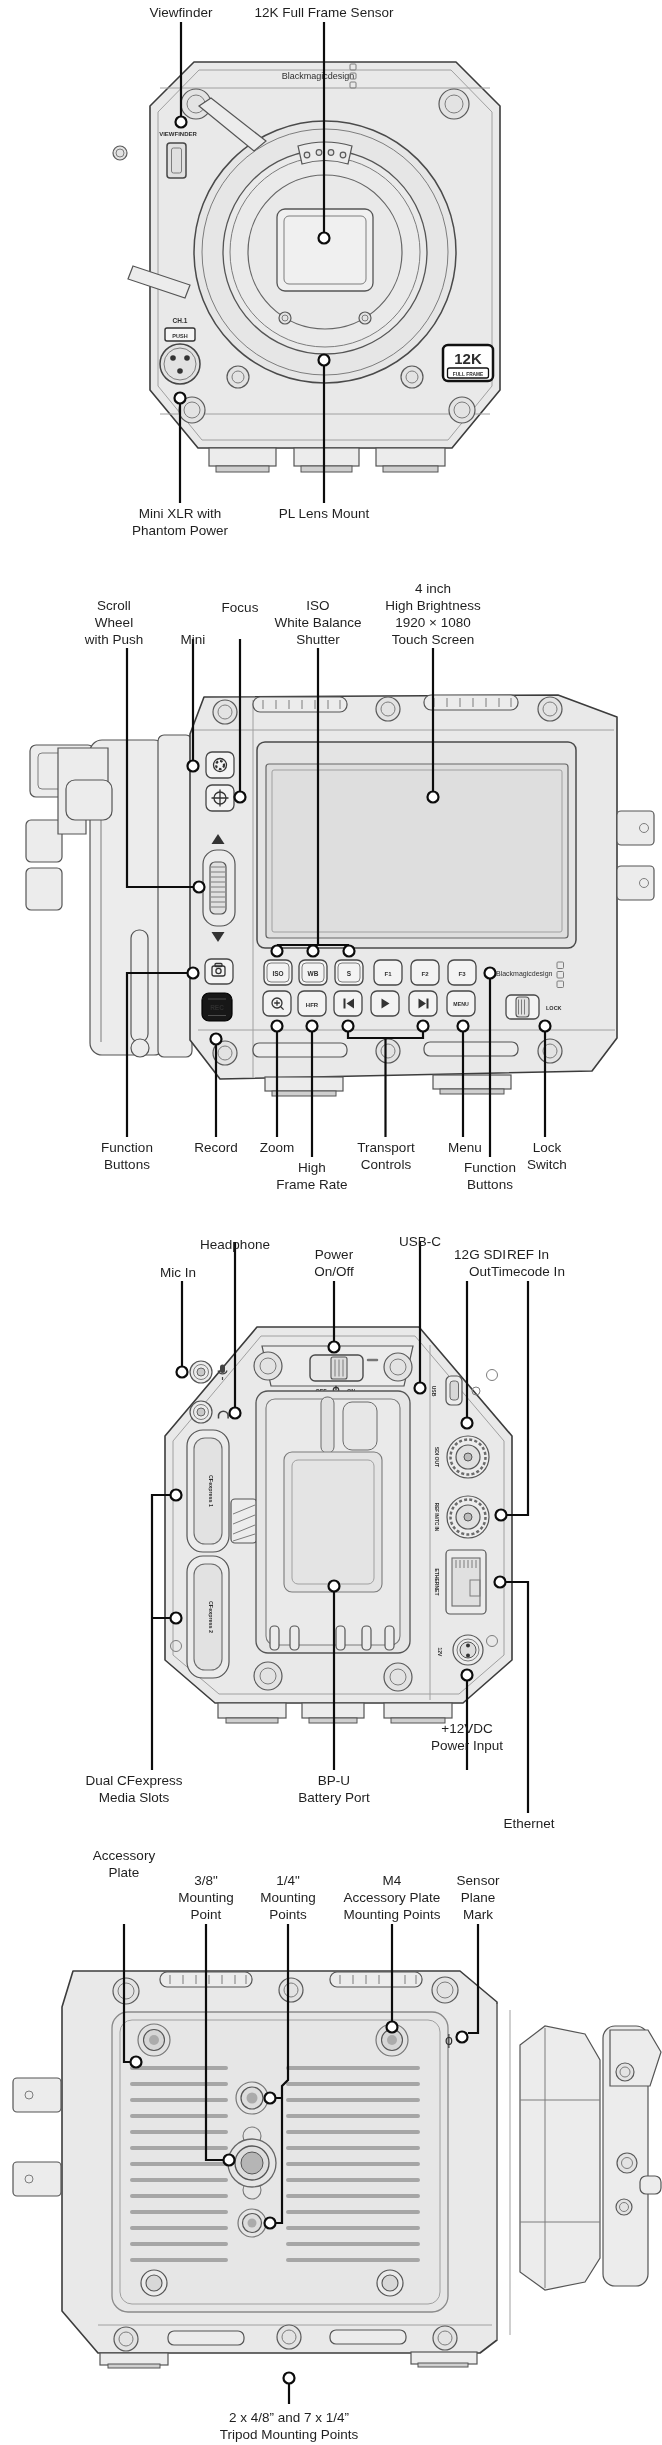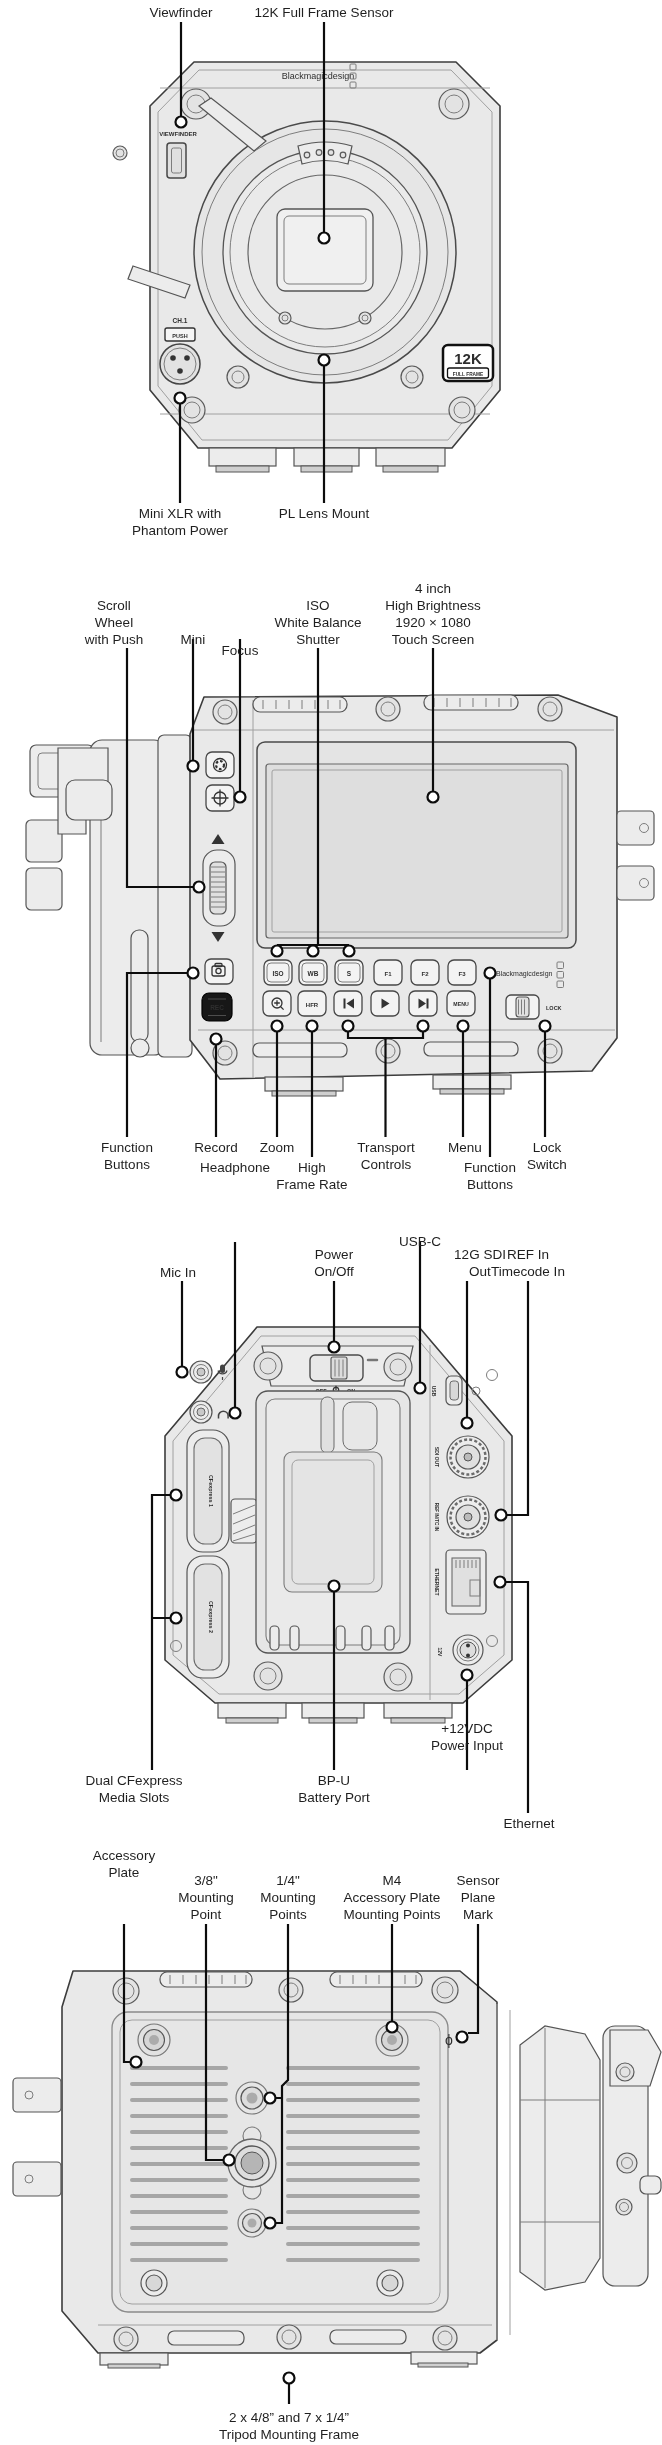--- a/index.html
+++ b/index.html
@@ -587,21 +587,21 @@
   </div>
 
   <div class="lbl" style="left:114px;top:597px">
     <div>Scroll</div>
     <div>Wheel</div>
     <div>with Push</div>
   </div>
   <div class="lbl" style="left:193px;top:631px">
     <div>Mini</div>
   </div>
-  <div class="lbl" style="left:240px;top:642px">
+  <div class="lbl" style="left:240px;top:599px">
     <div>Focus</div>
   </div>
   <div class="lbl" style="left:318px;top:597px">
     <div>ISO</div>
     <div>White Balance</div>
     <div>Shutter</div>
   </div>
   <div class="lbl" style="left:433px;top:580px">
     <div>4 inch</div>
     <div>High Brightness</div>
@@ -635,21 +635,21 @@
     <div>Buttons</div>
   </div>
   <div class="lbl" style="left:547px;top:1139px">
     <div>Lock</div>
     <div>Switch</div>
   </div>
 
   <div class="lbl" style="left:178px;top:1264px">
     <div>Mic In</div>
   </div>
-  <div class="lbl" style="left:235px;top:1159px">
+  <div class="lbl" style="left:235px;top:1236px">
     <div>Headphone</div>
   </div>
   <div class="lbl" style="left:334px;top:1246px">
     <div>Power</div>
     <div>On/Off</div>
   </div>
   <div class="lbl" style="left:420px;top:1233px">
     <div>USB-C</div>
   </div>
   <div class="lbl" style="left:480px;top:1246px">
@@ -696,17 +696,17 @@
     <div>Accessory Plate</div>
     <div>Mounting Points</div>
   </div>
   <div class="lbl" style="left:478px;top:1872px">
     <div>Sensor</div>
     <div>Plane</div>
     <div>Mark</div>
   </div>
   <div class="lbl" style="left:289px;top:2409px">
     <div>2 x 4/8” and 7 x 1/4”</div>
-    <div>Tripod Mounting Frame</div>
+    <div>Tripod Mounting Points</div>
   </div>
 </div>
 
 </div>
 
 </body></html>

